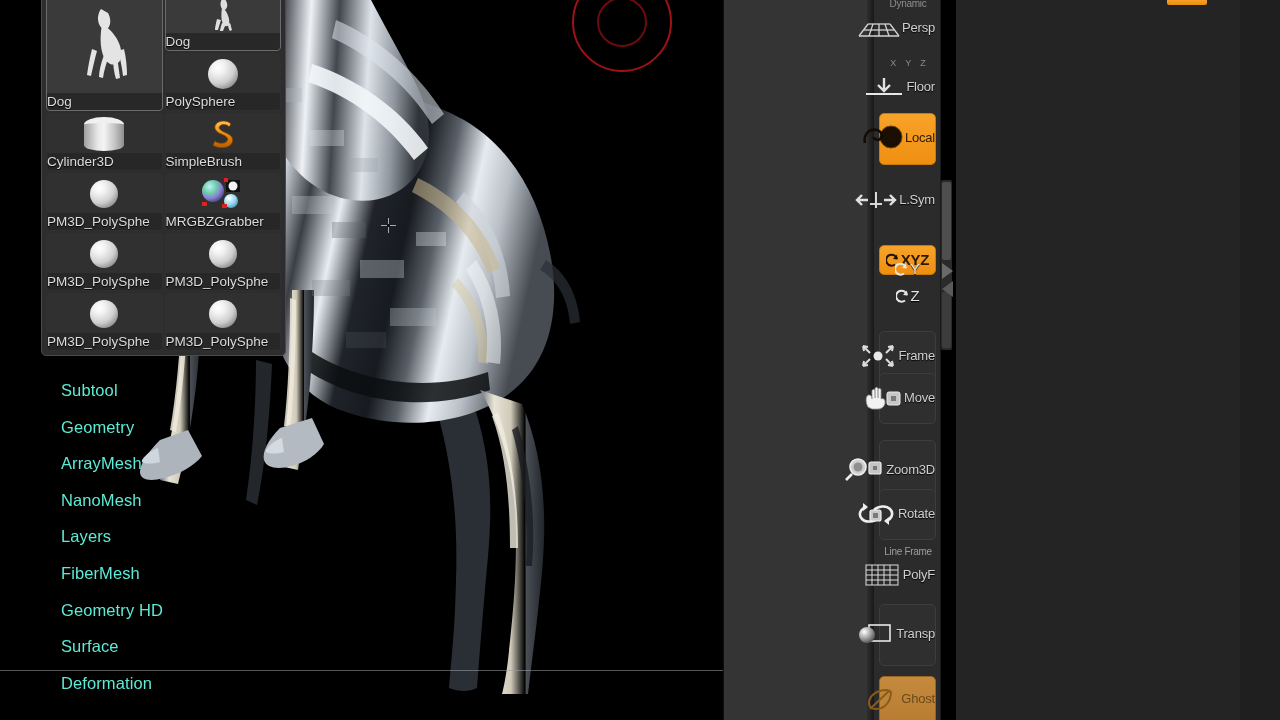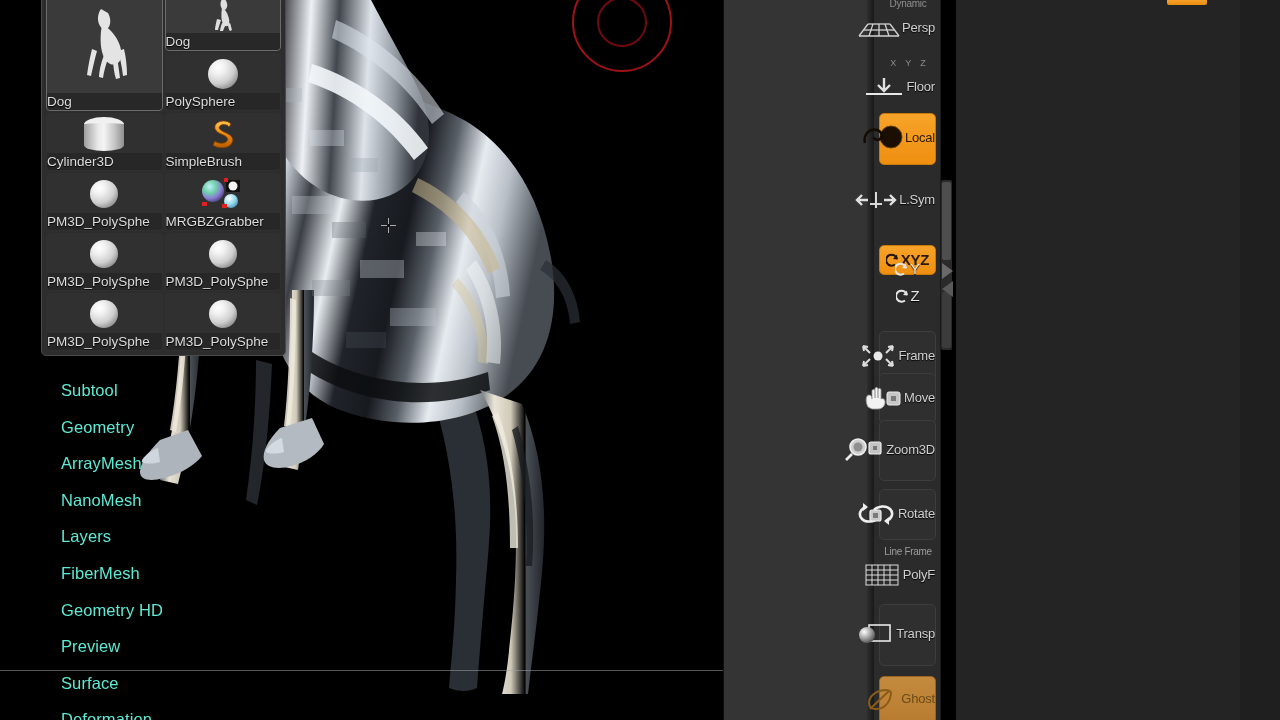--- a/index.html
+++ b/index.html
@@ -427,21 +427,21 @@
           <path d="M8,22 C5,16 6,10 9,10 C11,10 12,12 12,14 L12,6 C12,4 15,4 15,6 L15,13
                    L15,4 C15,2 18,2 18,4 L18,13 L18,5 C18,3 21,3 21,5 L21,14
                    C23,13 25,14 25,17 C25,21 22,24 18,24 L12,24 Z" fill="#f2f2f2" stroke="#9a9a9a" stroke-width=".8"></path>
           <rect x="27" y="7" width="13" height="13" rx="2" fill="#c7c7c7" stroke="#eaeaea" stroke-width="1"></rect>
           <rect x="31" y="11" width="5" height="5" fill="#7a7a7a"></rect>
         </svg>
       </div>
       <div class="lbl">Move</div>
     </div>
 
-    <div class="vbtn" style="top:420px;height:61px">
+    <div class="vbtn" style="top:440px;height:61px">
       <div class="glyph">
         <svg width="44" height="26" viewBox="0 0 44 26">
           <circle cx="16" cy="10" r="8" fill="#cfcfcf" stroke="#efefef" stroke-width="1.6"></circle>
           <circle cx="16" cy="10" r="4.5" fill="#8f8f8f"></circle>
           <path d="M10,17 L4,23" stroke="#ededed" stroke-width="2.6"></path>
           <rect x="27" y="5" width="12" height="12" rx="2" fill="#c4c4c4" stroke="#ededed" stroke-width="1.2"></rect>
           <rect x="31" y="9" width="4" height="4" fill="#777"></rect>
         </svg>
       </div>
       <div class="lbl">Zoom3D</div>
@@ -644,18 +644,17 @@
   </div>
 
   <div id="menulist">
     <div class="mi">Subtool</div>
     <div class="mi">Geometry</div>
     <div class="mi">ArrayMesh</div>
     <div class="mi">NanoMesh</div>
     <div class="mi">Layers</div>
     <div class="mi">FiberMesh</div>
     <div class="mi">Geometry HD</div>
-    <div class="mi">Preview</div>
     <div class="mi">Surface</div>
     <div class="mi">Deformation</div>
   </div>
 
 </div>
 
 </body></html>

